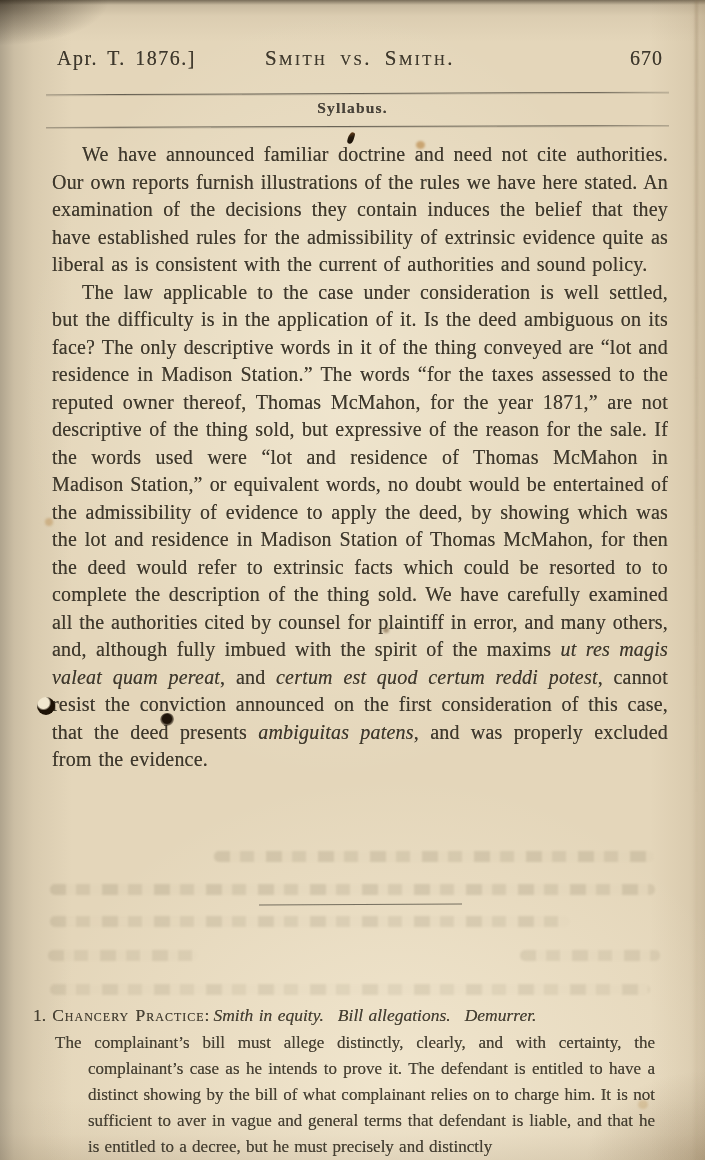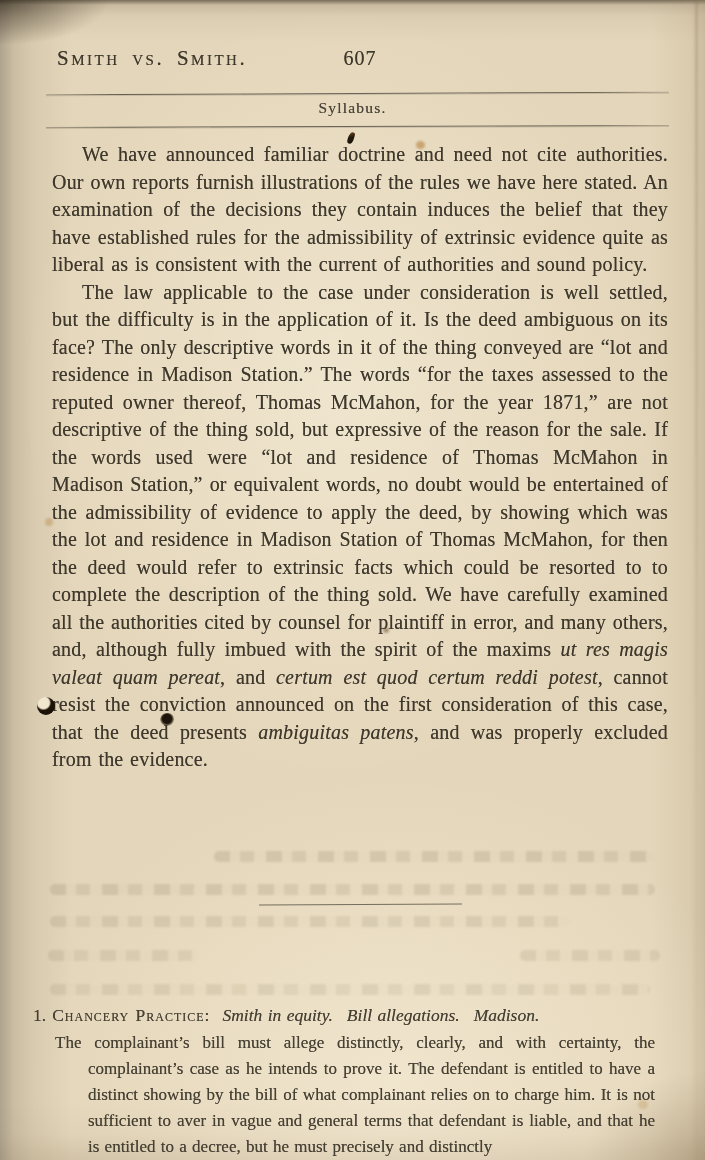--- a/index.html
+++ b/index.html
@@ -31,39 +31,39 @@
   .rh-center{ font-variant:small-caps; font-size:21px; letter-spacing:2.5px; word-spacing:5px; }
   .rh-right { text-align:right; font-size:20px; letter-spacing:1px; }
 
   .rule { position:absolute; left:46px; right:36px; height:1px;
     background:linear-gradient(90deg, rgba(70,66,56,0.35), rgba(70,66,56,0.8) 12%, rgba(70,66,56,0.75) 88%, rgba(70,66,56,0.3));
     box-shadow:0 1px 0 rgba(70,66,56,0.18); }
   .rule-top    { top:93px;  transform:rotate(-0.25deg); }
   .rule-bottom { top:126px; transform:rotate(-0.2deg); }
 
   .syllabus-label { position:absolute; top:99px; left:0; right:0; text-align:center;
-    font-size:15.5px; letter-spacing:1.2px; color:#49433a; }
+    font-size:15.5px; letter-spacing:1.2px; color:#49433a;font-weight:bold; }
 
   .opinion { position:absolute; top:141px; left:52px; width:616px;
     font-size:20px; line-height:27.5px; text-align:justify;
     letter-spacing:0.2px; word-spacing:1.5px; }
   .opinion p { margin:0; text-indent:30px; }
   .latin { font-style:italic; }
 
   .section-divider { position:absolute; top:904px; left:259px; width:203px; height:1px;
     background:rgba(78,73,62,0.75); transform:rotate(-0.3deg); }
 
   .case-heading { position:absolute; top:944px; left:0; right:0; text-align:center;
     font-variant:small-caps; font-size:23px; letter-spacing:2.5px; word-spacing:9px; color:#3c362b; }
 
   .headnote { position:absolute; top:1002px; left:33px; width:634px;
     font-size:17px; line-height:26px; color:#46402f4; color:#464033; text-align:justify; word-spacing:1px; }
   .hn-first { margin:0; font-size:17.5px; }
   .hn-num   { margin-right:6px; }
-  .hn-topic { font-variant:small-caps; letter-spacing:1px; margin-right:12px; }
+  .hn-topic { font-variant:small-caps; letter-spacing:1px; margin-right:3px; }
   .hn-catch { font-style:italic; margin-right:14px; }
   .hn-text  { margin:2px 12px 0 22px; padding-left:33px; text-indent:-33px; }
 
   .ghost { position:absolute; height:11px; opacity:0.32; filter:blur(1.3px); border-radius:5px;
     background:repeating-linear-gradient(90deg,
       rgba(118,106,78,0.55) 0 16px, rgba(118,106,78,0.08) 16px 26px,
       rgba(118,106,78,0.45) 26px 40px, rgba(118,106,78,0.05) 40px 52px); }
   .g1 { top:851px; left:214px; width:440px; }
   .g2 { top:884px; left:50px;  width:605px; }
   .g3 { top:916px; left:50px;  width:520px; opacity:0.28; }
@@ -89,22 +89,23 @@
 </head>
 <body>
 
 <div class="page">
 
   <div class="corner-tl"></div>
   <div class="corner-br"></div>
   <div class="crease-right"></div>
 
   <div class="running-header txt">
+    <span class="rh-left">Apr. T. 1876.]</span>
     <span class="rh-center">Smith vs. Smith.</span>
-    <span class="rh-right">607</span>
+    <span class="rh-right">670</span>
   </div>
 
   <div class="rule rule-top"></div>
   <div class="syllabus-label txt">Syllabus.</div>
   <div class="rule rule-bottom"></div>
 
   <div class="opinion txt">
     <p>We have announced familiar doctrine and need not cite authorities. Our own reports furnish illustrations of the rules we have here stated. An examination of the decisions they contain induces the belief that they have established rules for the admissibility of extrinsic evidence quite as liberal as is consistent with the current of authorities and sound policy.</p>
     <p><span>The law applicable to the case under consideration is well settled, but the difficulty is in the application of it. Is the deed ambiguous on its face? The only descriptive words in it of the thing conveyed are “lot and residence in Madison Station.” The words “for the taxes assessed to the reputed owner thereof, Thomas McMahon, for the year 1871,” are not descriptive of the thing sold, but expressive of the reason for the sale. If the words used were “lot and residence of Thomas McMahon in Madison Station,” or equivalent words, no doubt would be entertained of the admissibility of evidence to apply the deed, by showing which was the lot and residence in Madison Station of Thomas McMahon, for then the deed would refer to extrinsic facts which could be resorted to to complete the description of the thing sold. We have carefully examined all the authorities cited by counsel for plaintiff in error, and many others, and, although fully imbued with the spirit of the maxims </span><i class="latin">ut res magis valeat quam pereat</i><span>, and </span><i class="latin">certum est quod certum reddi potest</i><span>, cannot resist the conviction announced on the first consideration of this case, that the deed presents </span><i class="latin">ambiguitas patens</i><span>, and was properly excluded from the evidence.</span></p>
   </div>
@@ -114,21 +115,21 @@
   <div class="ghost g3"></div>
   <div class="ghost g4a"></div>
   <div class="ghost g4b"></div>
   <div class="ghost g5"></div>
 
   <div class="section-divider"></div>
 
 
   <div class="headnote txt">
     <p class="hn-first">
-      <span class="hn-num">1.</span><span class="hn-topic">Chancery Practice:</span><span class="hn-catch">Smith in equity.</span><span class="hn-catch">Bill allegations.</span><span class="hn-catch">Madison.</span>
+      <span class="hn-num">1.</span><span class="hn-topic">Chancery Practice:</span><span class="hn-catch">Smith in equity.</span><span class="hn-catch">Bill allegations.</span><span class="hn-catch">Demurrer.</span>
     </p>
     <p class="hn-text">The complainant’s bill must allege distinctly, clearly, and with certainty, the complainant’s case as he intends to prove it. The defendant is entitled to have a distinct showing by the bill of what complainant relies on to charge him. It is not sufficient to aver in vague and general terms that defendant is liable, and that he is entitled to a decree, but he must precisely and distinctly</p>
   </div>
 
   <div class="ink-comma"></div>
   <div class="blot-hole"></div>
   <div class="blot-small"></div>
   <div class="stain s1"></div>
   <div class="stain s2"></div>
   <div class="stain s3"></div>

